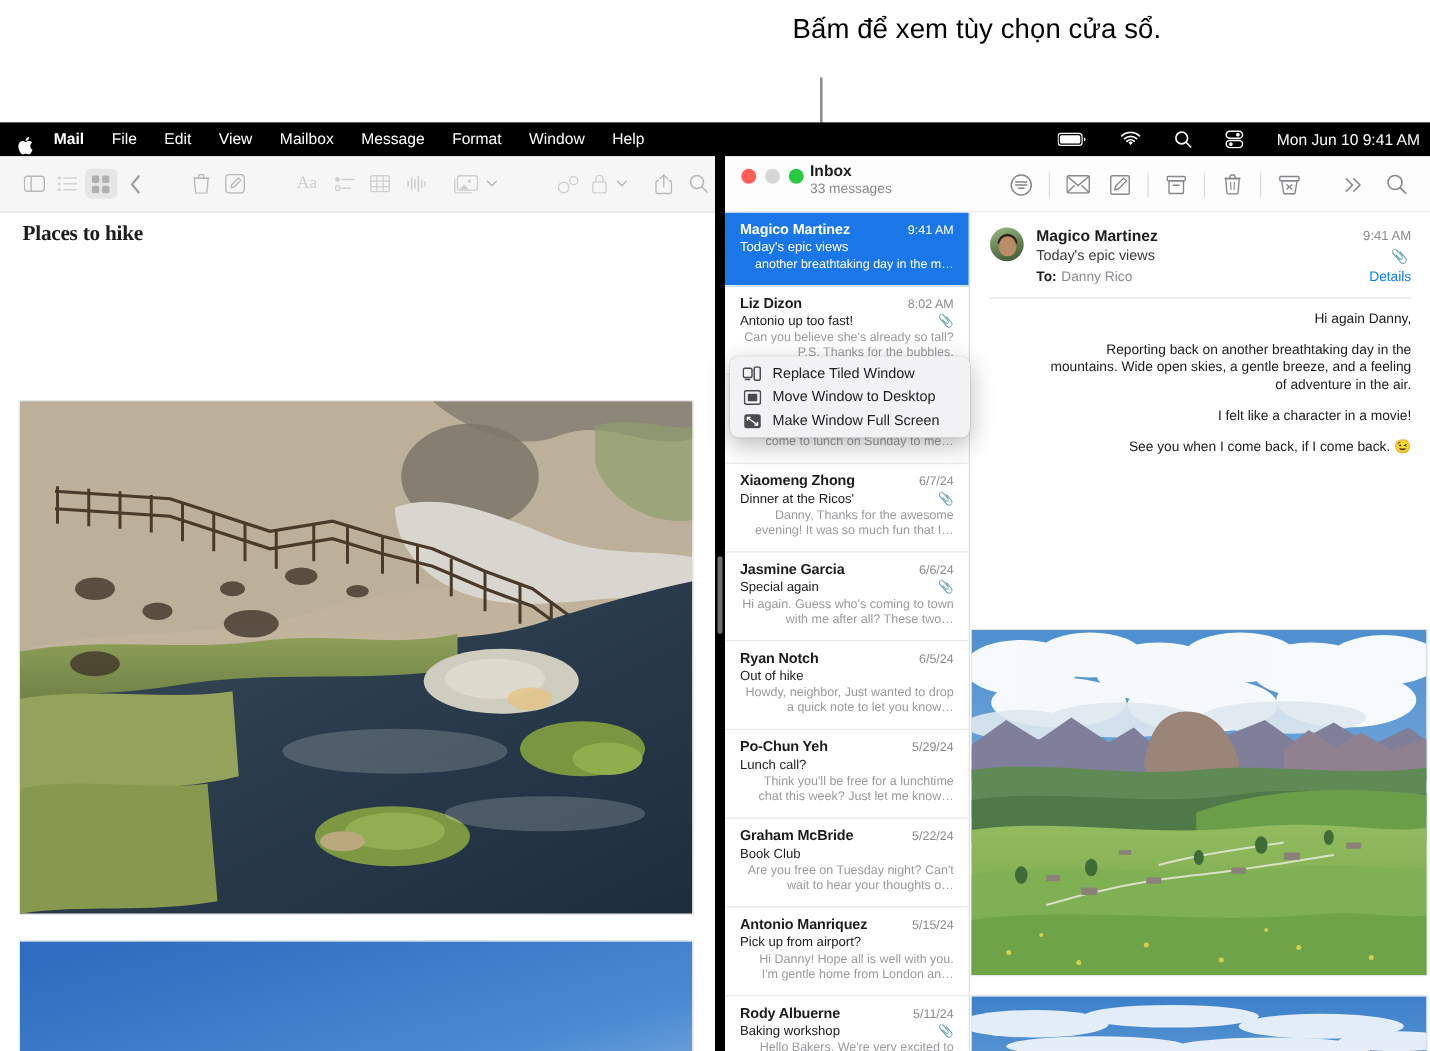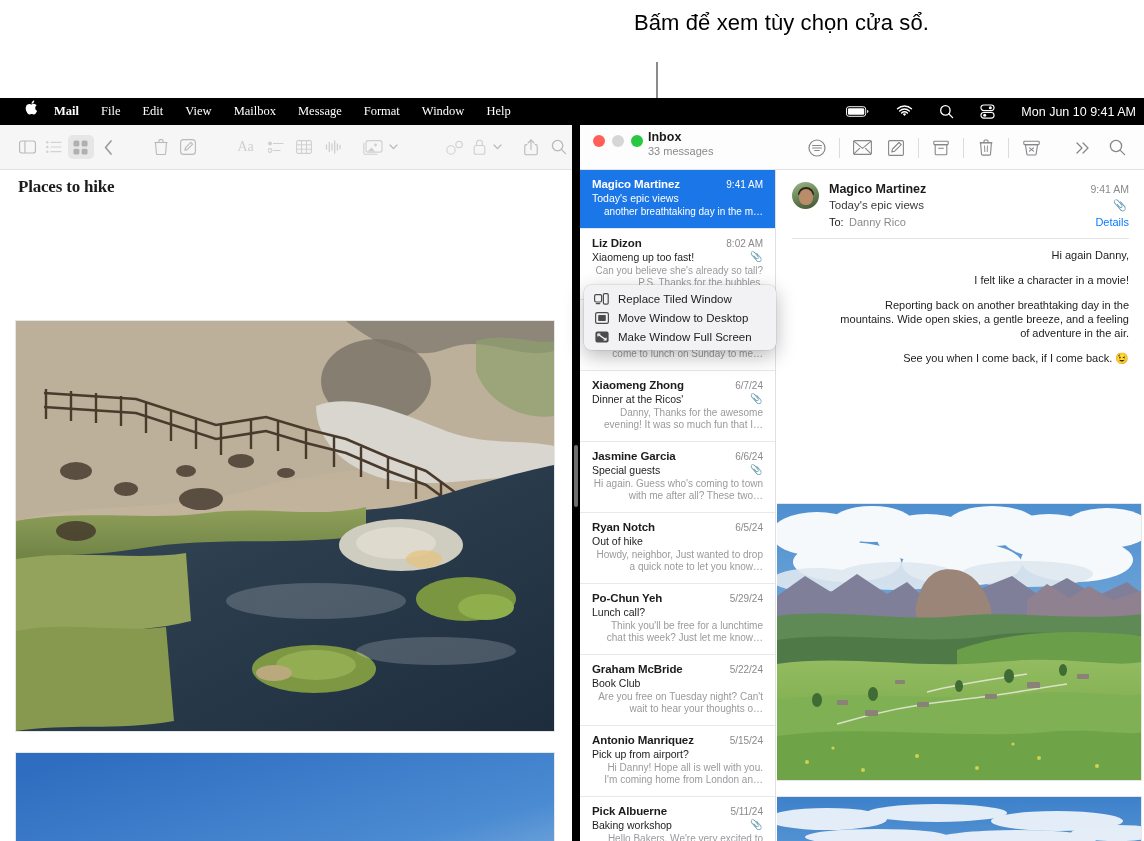--- a/index.html
+++ b/index.html
@@ -8,21 +8,21 @@
 
   
   #callout { position:absolute; left:0; top:0; width:1144px; height:98px; background:#fff;border-radius:12px; }
   #callout-text { position:absolute; left:634px; top:8px; width:330px;
     font-size:22px; line-height:30px; color:#000; letter-spacing:.1px; }
   #callout-line { position:absolute; left:656px; top:62px; width:2px; height:76px; background:#8b8b8b; }
 
   
   #screen { position:absolute; left:0; top:98px; width:1144px; height:743px; background:#000; overflow:hidden; }
   #menubar { position:absolute; left:0; top:0; width:1144px; height:27px; background:#000; color:#fff; }
-  #menu-left { position:absolute; left:23px; top:0; height:27px; display:flex; align-items:flex-start; gap:0;font-family:Liberation Serif, serif; }
+  #menu-left { position:absolute; left:12px; top:0; height:27px; display:flex; align-items:flex-end; gap:0; }
   #menu-left .mi { font-size:12.5px; padding:0 11px; color:#fff; line-height:27px; }
   #menu-left .mi.bold { font-weight:bold; }
   #apple-logo { width:16px; height:18px; display:flex; align-items:center; justify-content:center; margin-right:4px; }
   #menu-right { position:absolute; right:8px; top:0; height:27px; display:flex; align-items:center; gap:26px; }
   #menu-right .clock { font-size:12.5px; color:#fff; }
   .mb-ico { display:flex; align-items:center; }
 
   
   .win { position:absolute; background:#fff; overflow:hidden; }
   #notes-win { left:0; top:27px; width:572px; height:716px; border-radius:0; }
@@ -68,21 +68,21 @@
   #reading { position:absolute; left:197px; top:45px; width:367px; height:671px; background:#fff; overflow:hidden; }
   #avatar { position:absolute; left:15px; top:12px; width:27px; height:27px; border-radius:50%;
     background:linear-gradient(160deg,#9db98b 0%,#6d8a5a 45%,#3f5233 100%); overflow:hidden; }
   #avatar .face { position:absolute; left:7px; top:7px; width:14px; height:16px; border-radius:50% 50% 45% 45%;
     background:#b98d6a; }
   #avatar .hair { position:absolute; left:6px; top:5px; width:16px; height:8px; border-radius:8px 8px 0 0; background:#2d2119; }
   #rd-from { position:absolute; left:52px; top:12px; font-size:12.5px; font-weight:bold; color:#1c1c1e; }
   #rd-time { position:absolute; right:15px; top:13px; font-size:10.5px; color:#8a8a8e; }
   #rd-subj { position:absolute; left:52px; top:29px; font-size:11.5px; color:#3a3a3c; }
   #rd-clip { position:absolute; right:17px; top:29px; font-size:11px; color:#b4b4b8; }
-  #rd-tolabel { position:absolute; left:52px; top:46px; font-size:11px; font-weight:normal; color:#1c1c1e; }
+  #rd-tolabel { position:absolute; left:52px; top:46px; font-size:11px; font-weight:bold; color:#1c1c1e; }
   #rd-to { position:absolute; left:72px; top:46px; font-size:11px; color:#8a8a8e; }
   #rd-details { position:absolute; right:15px; top:46px; font-size:11px; color:#0a7cff; }
   #rd-rule { position:absolute; left:15px; top:68px; width:337px; height:1px; background:#e4e4e4; }
   #rd-body { position:absolute; left:15px; top:78px; width:337px; font-size:11px; color:#1c1c1e; line-height:14px; }
   #rd-body p { margin-bottom:11px;padding-left:40px; }
   #photo3 { left:-1px; top:333px; width:366px; height:278px; position:absolute; border:1px solid #e6e6e6; overflow:hidden; }
   #photo4 { left:-1px; top:626px; width:366px; height:176px; position:absolute; border:1px solid #e6e6e6; overflow:hidden; }
 
   
   #divider { position:absolute; left:572px; top:27px; width:8px; height:716px; background:#000; }
@@ -484,21 +484,21 @@
             <span>Today's epic views</span>
           </div>
         <div class="prev">another breathtaking day in the m…</div>
       </div>
       <div class="msg">
         <div class="r1">
           <span class="from">Liz Dizon</span>
           <span class="date">8:02 AM</span>
         </div>
         <div class="subj">
-            <span>Xiaomeng up too fast!</span>
+            <span>Antonio up too fast!</span>
             <span class="clip">📎</span>
           </div>
         <div class="prev">Can you believe she's already so tall? P.S. Thanks for the bubbles.</div>
       </div>
       <div class="msg">
         <div class="r1">
           <span class="from">Nisha Kumar</span>
           <span class="date">Yesterday</span>
         </div>
         <div class="subj">
@@ -516,21 +516,21 @@
             <span class="clip">📎</span>
           </div>
         <div class="prev">Danny, Thanks for the awesome evening! It was so much fun that I…</div>
       </div>
       <div class="msg">
         <div class="r1">
           <span class="from">Jasmine Garcia</span>
           <span class="date">6/6/24</span>
         </div>
         <div class="subj">
-            <span>Special guests</span>
+            <span>Special again</span>
             <span class="clip">📎</span>
           </div>
         <div class="prev">Hi again. Guess who's coming to town with me after all? These two…</div>
       </div>
       <div class="msg">
         <div class="r1">
           <span class="from">Ryan Notch</span>
           <span class="date">6/5/24</span>
         </div>
         <div class="subj">
@@ -559,25 +559,25 @@
         <div class="prev">Are you free on Tuesday night? Can't wait to hear your thoughts o…</div>
       </div>
       <div class="msg">
         <div class="r1">
           <span class="from">Antonio Manriquez</span>
           <span class="date">5/15/24</span>
         </div>
         <div class="subj">
             <span>Pick up from airport?</span>
           </div>
-        <div class="prev">Hi Danny! Hope all is well with you. I'm coming home from London an…</div>
-      </div>
-      <div class="msg">
-        <div class="r1">
-          <span class="from">Pick Albuerne</span>
+        <div class="prev">Hi Danny! Hope all is well with you. I'm gentle home from London an…</div>
+      </div>
+      <div class="msg">
+        <div class="r1">
+          <span class="from">Rody Albuerne</span>
           <span class="date">5/11/24</span>
         </div>
         <div class="subj">
             <span>Baking workshop</span>
             <span class="clip">📎</span>
           </div>
         <div class="prev">Hello Bakers, We're very excited to have you all join us for our baking…</div>
       </div>
 
     </div>
@@ -591,22 +591,22 @@
       <div id="rd-time">9:41 AM</div>
       <div id="rd-subj">Today's epic views</div>
       <div id="rd-clip">📎</div>
       <div id="rd-tolabel">To:</div>
       <div id="rd-to">Danny Rico</div>
       <div id="rd-details">Details</div>
       <div id="rd-rule"></div>
 
       <div id="rd-body">
         <p>Hi again Danny,</p>
+        <p>Reporting back on another breathtaking day in the mountains. Wide open skies, a gentle breeze, and a feeling of adventure in the air.</p>
         <p>I felt like a character in a movie!</p>
-        <p>Reporting back on another breathtaking day in the mountains. Wide open skies, a gentle breeze, and a feeling of adventure in the air.</p>
         <p>See you when I come back, if I come back. 😉</p>
       </div>
 
       <div id="photo3">
         <svg width="366" height="278" viewBox="0 0 366 278" preserveAspectRatio="none">
           <defs>
             <linearGradient id="sky3" x1="0" y1="0" x2="0" y2="1">
               <stop offset="0" stop-color="#4e8fd0"></stop>
                 <stop offset="1" stop-color="#9cc4e2"></stop>
             </linearGradient>

